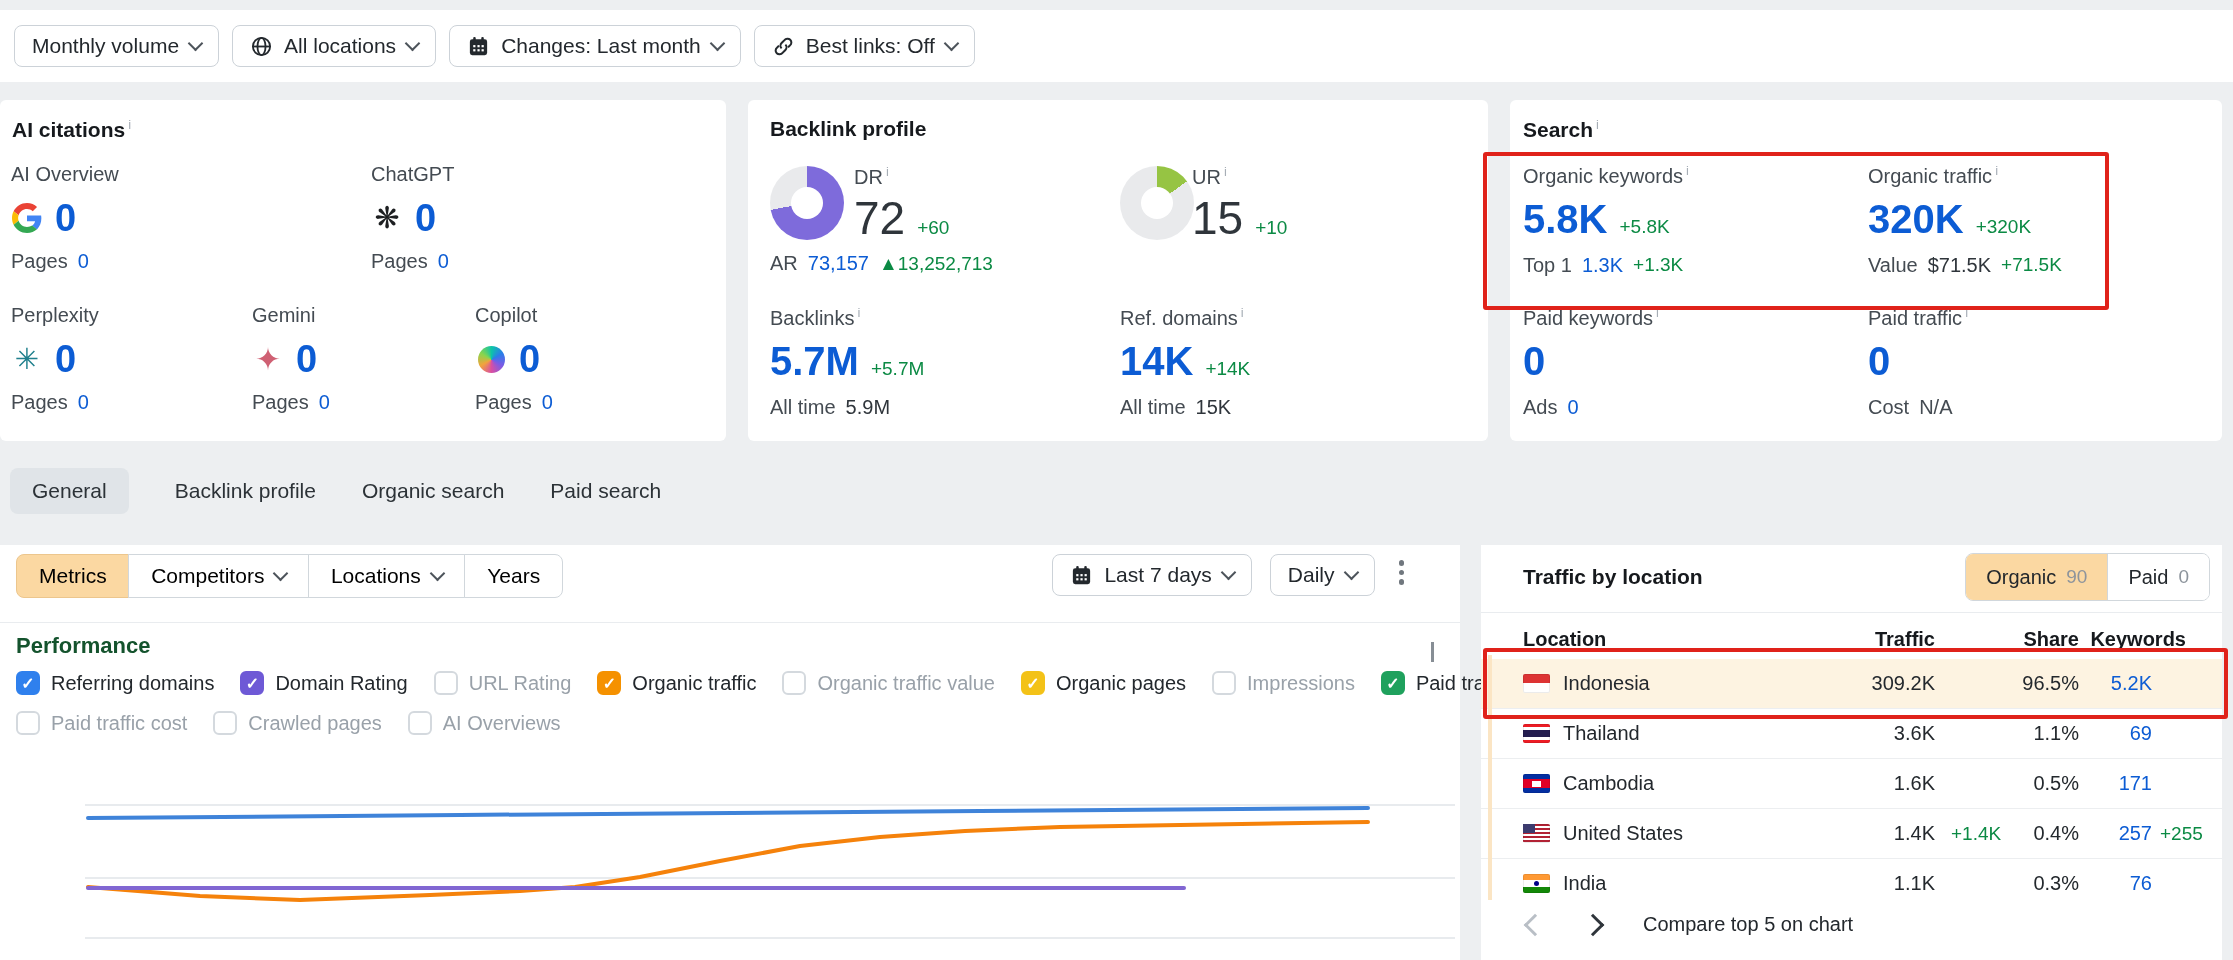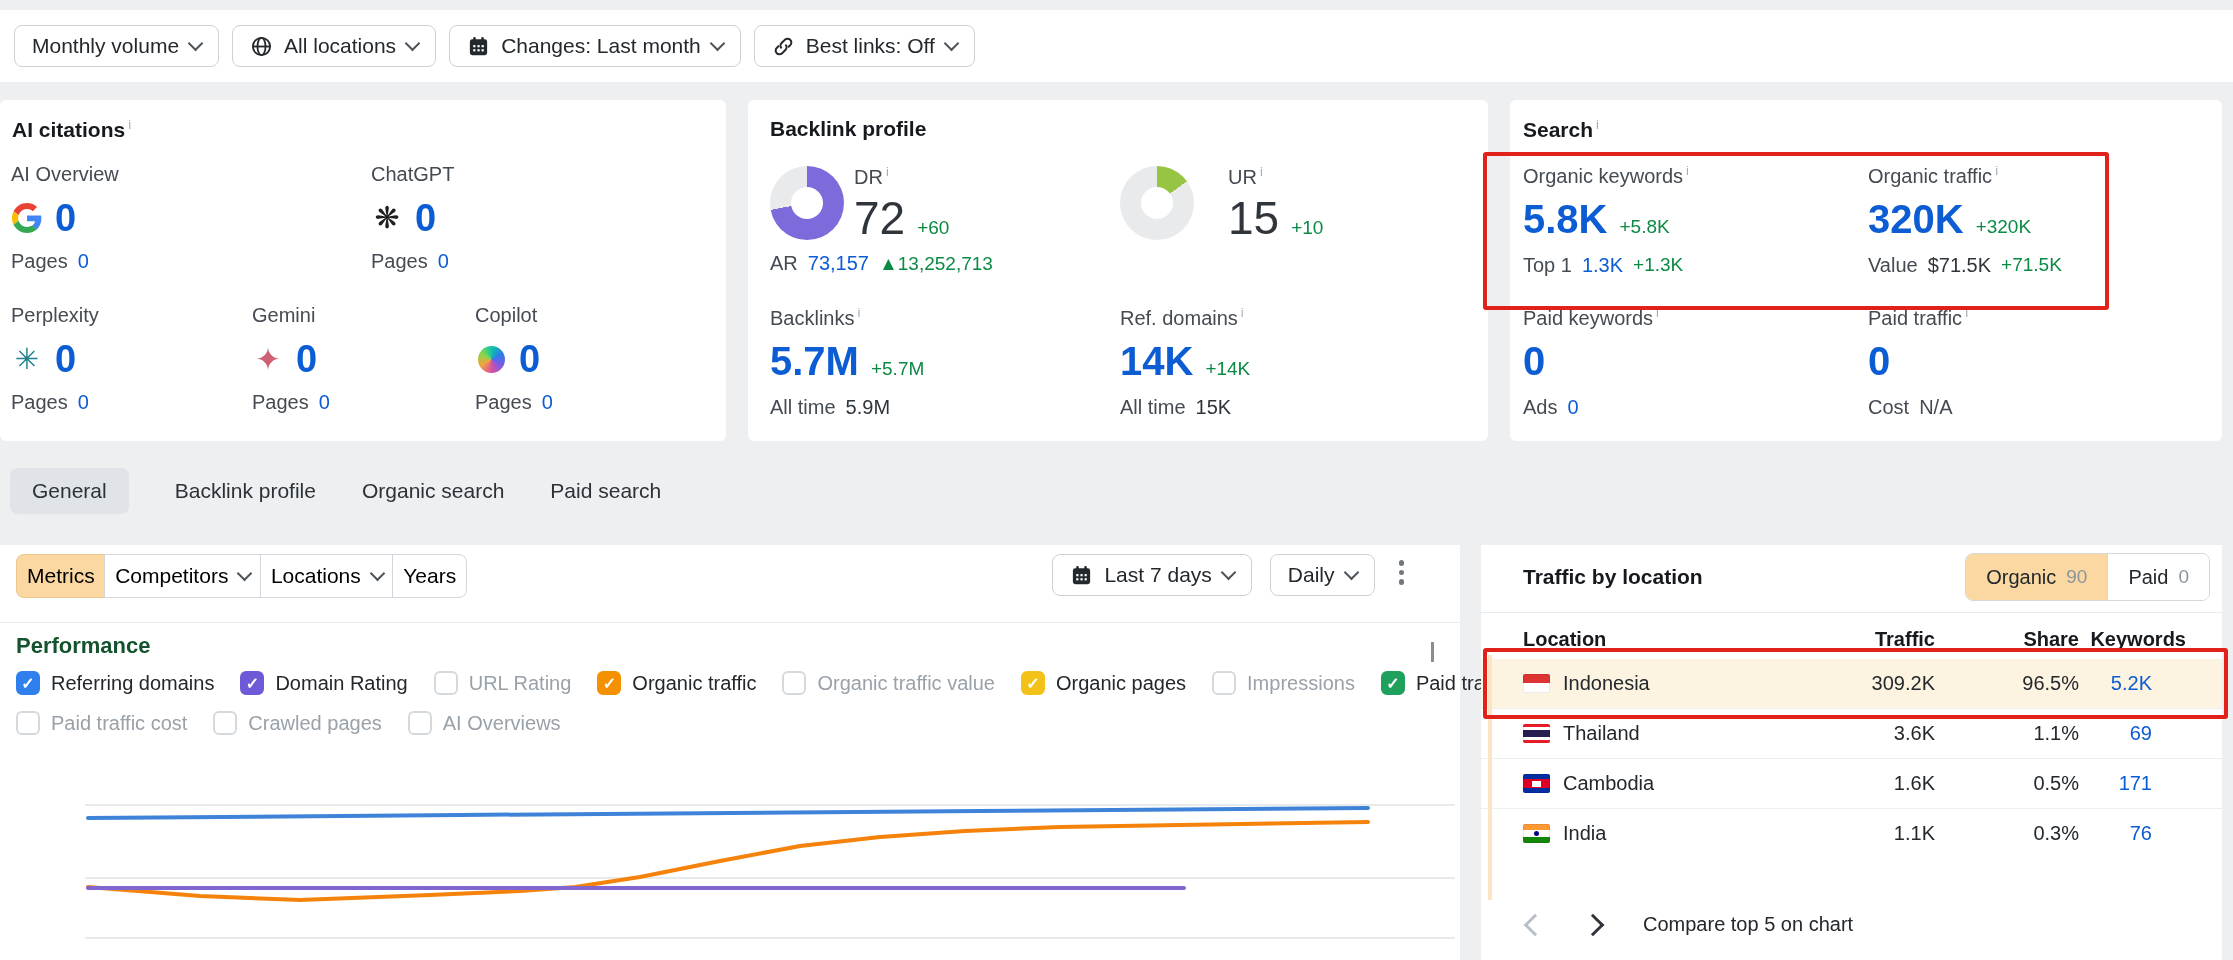--- a/index.html
+++ b/index.html
@@ -38,21 +38,21 @@
   .aiicon{display:inline-flex;align-items:center;justify-content:center;width:32px;height:32px;}
   .ch-openai{font-size:30px;color:#1d1f21;line-height:1;}
   .ch-perplexity{font-size:29px;color:#20808d;line-height:1;}
   .ch-gemini{font-size:31px;color:#cf6073;line-height:1;}
   .copilot-blob{width:27px;height:27px;border-radius:50%;background:conic-gradient(#0dc5a8,#2b7de9,#7b5be6,#d94fa2,#f2a33c,#8ad54c,#0dc5a8);}
 
   .donut{position:absolute;width:74px;height:74px;border-radius:50%;}
   .donut::after{content:"";position:absolute;inset:21px;background:#fff;border-radius:50%;}
   .donut-dr{left:22px;top:66px;} .donut-ur{left:372px;top:66px;}
   .score-col{position:absolute;top:64px;}
-  .sc-dr{left:106px;} .sc-ur{left:480px;}
+  .sc-dr{left:106px;} .sc-ur{left:444px;}
   .score-col .vline{display:flex;align-items:baseline;gap:12px;margin-top:2px;}
   .subline{position:absolute;font-size:20px;color:#444b52;display:flex;gap:10px;align-items:baseline;}
   .m-ar{left:22px;top:152px;}
   .metric{position:absolute;}
   .metric .vline{display:flex;align-items:baseline;gap:12px;margin:9px 0 12px 0;}
   .metric .bignum{font-size:40px;}
   .metric .sub{font-size:20px;color:#444b52;display:flex;gap:10px;}
   .m-backlinks{left:22px;top:205px;} .m-refdomains{left:372px;top:205px;}
   .m-okw{left:13px;top:63px;} .m-otr{left:358px;top:63px;}
   .m-pkw{left:13px;top:205px;} .m-ptr{left:358px;top:205px;text-align:center;}
@@ -64,21 +64,21 @@
   .cream-strip{position:absolute;left:1488px;top:655px;width:4px;height:245px;background:#fbe5c4;z-index:5;}
 
   
   .tabs{position:absolute;left:10px;top:468px;display:flex;align-items:center;gap:46px;height:46px;font-size:21px;color:#2c3237;}
   .tab{cursor:pointer;}
   .tab.active{background:#e0e4e8;border-radius:8px;padding:0 22px;height:46px;display:flex;align-items:center;}
 
   
   .panel-left{position:absolute;left:0;top:545px;width:1460px;height:415px;background:#fff;}
   .segbar{position:absolute;left:16px;top:9px;display:flex;}
-  .seg{height:44px;display:flex;align-items:center;gap:11px;padding:0 10px;border:1.5px solid #d1d7dc;margin-left:-1.5px;background:#fff;font-size:21px;cursor:pointer;}
+  .seg{height:44px;display:flex;align-items:center;gap:11px;padding:0 22px;border:1.5px solid #d1d7dc;margin-left:-1.5px;background:#fff;font-size:21px;cursor:pointer;}
   .seg:first-child{border-radius:8px 0 0 8px;margin-left:0;}
   .seg:last-child{border-radius:0 8px 8px 0;}
   .seg.active{background:#fbd8a2;border-color:#ecc68d;}
   .right-controls{position:absolute;right:50px;top:9px;display:flex;gap:18px;align-items:flex-start;}
   .kebab{display:flex;flex-direction:column;gap:4px;padding:6px;cursor:pointer;}
   .kebab i{width:5.5px;height:5.5px;border-radius:50%;background:#70777e;}
   .panel-divider{position:absolute;left:0;top:77px;width:100%;border-top:1.5px solid #e9ecef;}
   .perf-title{position:absolute;left:16px;top:88px;font-size:22px;font-weight:700;color:#14532d;}
   .collapse-btn{position:absolute;right:26px;top:100px;cursor:pointer;}
   .cbrows{position:absolute;left:16px;top:126px;display:flex;flex-direction:column;gap:16px;}
@@ -523,20 +523,29 @@
           <div class="c-loc">
               <span class="flag flag-kh"></span>
               <span>Cambodia</span>
             </div>
           <div class="c-traffic"><span>1.6K</span><span class="delta-abs"></span></div>
           <div class="c-share">0.5%</div>
           <div class="c-kw"><a class="blue">171</a><span class="kw-delta"></span></div>
         </div>
         <div class="trow">
           <div class="c-loc">
+              <span class="flag flag-us"></span>
+              <span>United States</span>
+            </div>
+          <div class="c-traffic"><span>1.4K</span><span class="delta-abs">+1.4K</span></div>
+          <div class="c-share">0.4%</div>
+          <div class="c-kw"><a class="blue">257</a><span class="kw-delta">+255</span></div>
+        </div>
+        <div class="trow">
+          <div class="c-loc">
               <span class="flag flag-in"></span>
               <span>India</span>
             </div>
           <div class="c-traffic"><span>1.1K</span><span class="delta-abs"></span></div>
           <div class="c-share">0.3%</div>
           <div class="c-kw"><a class="blue">76</a><span class="kw-delta"></span></div>
         </div>
       </div>
     </div>
 

